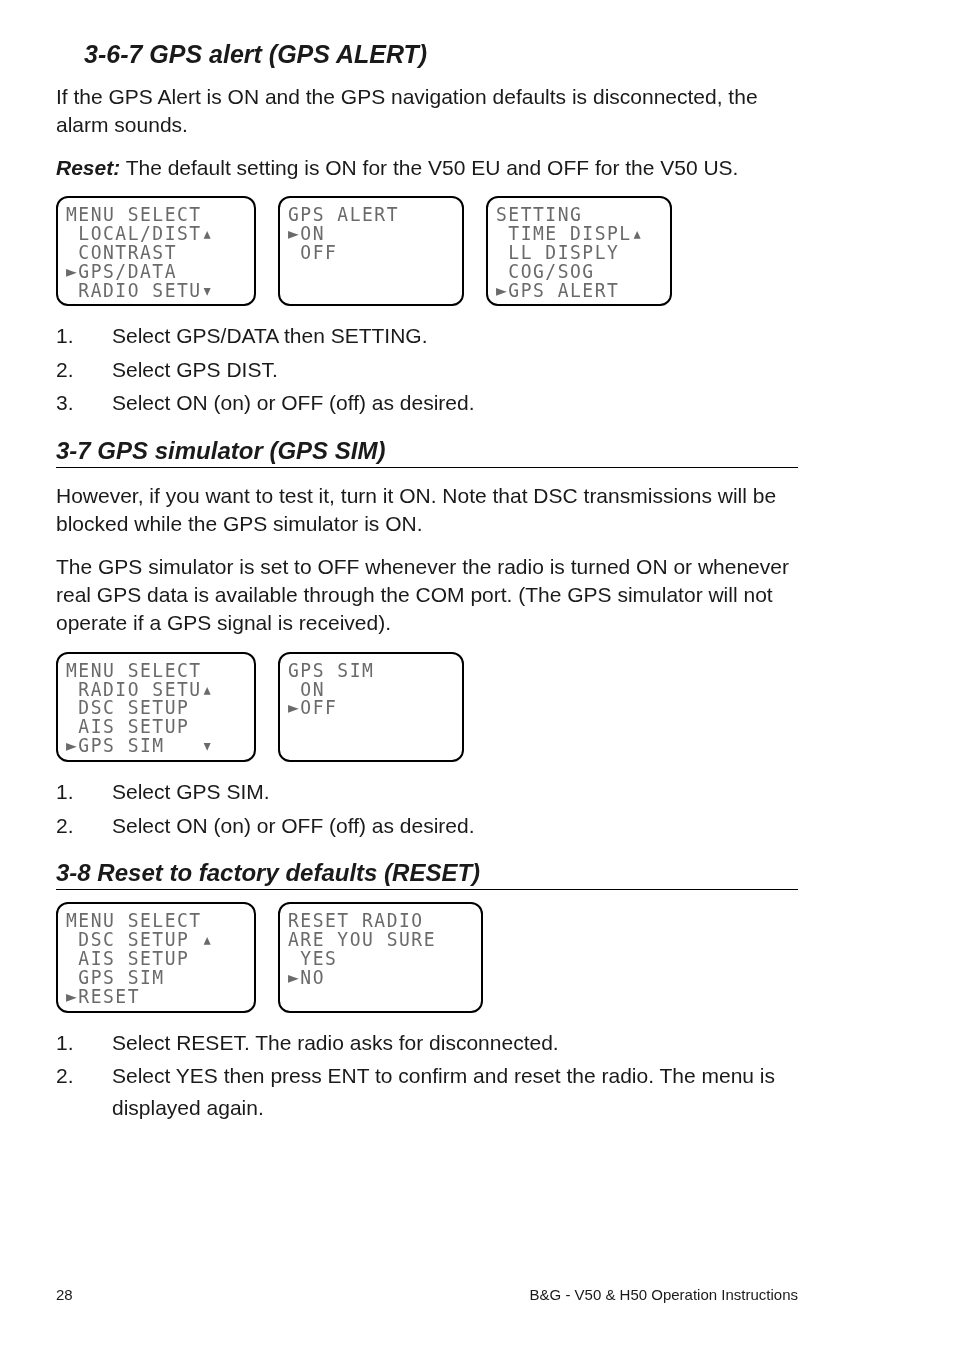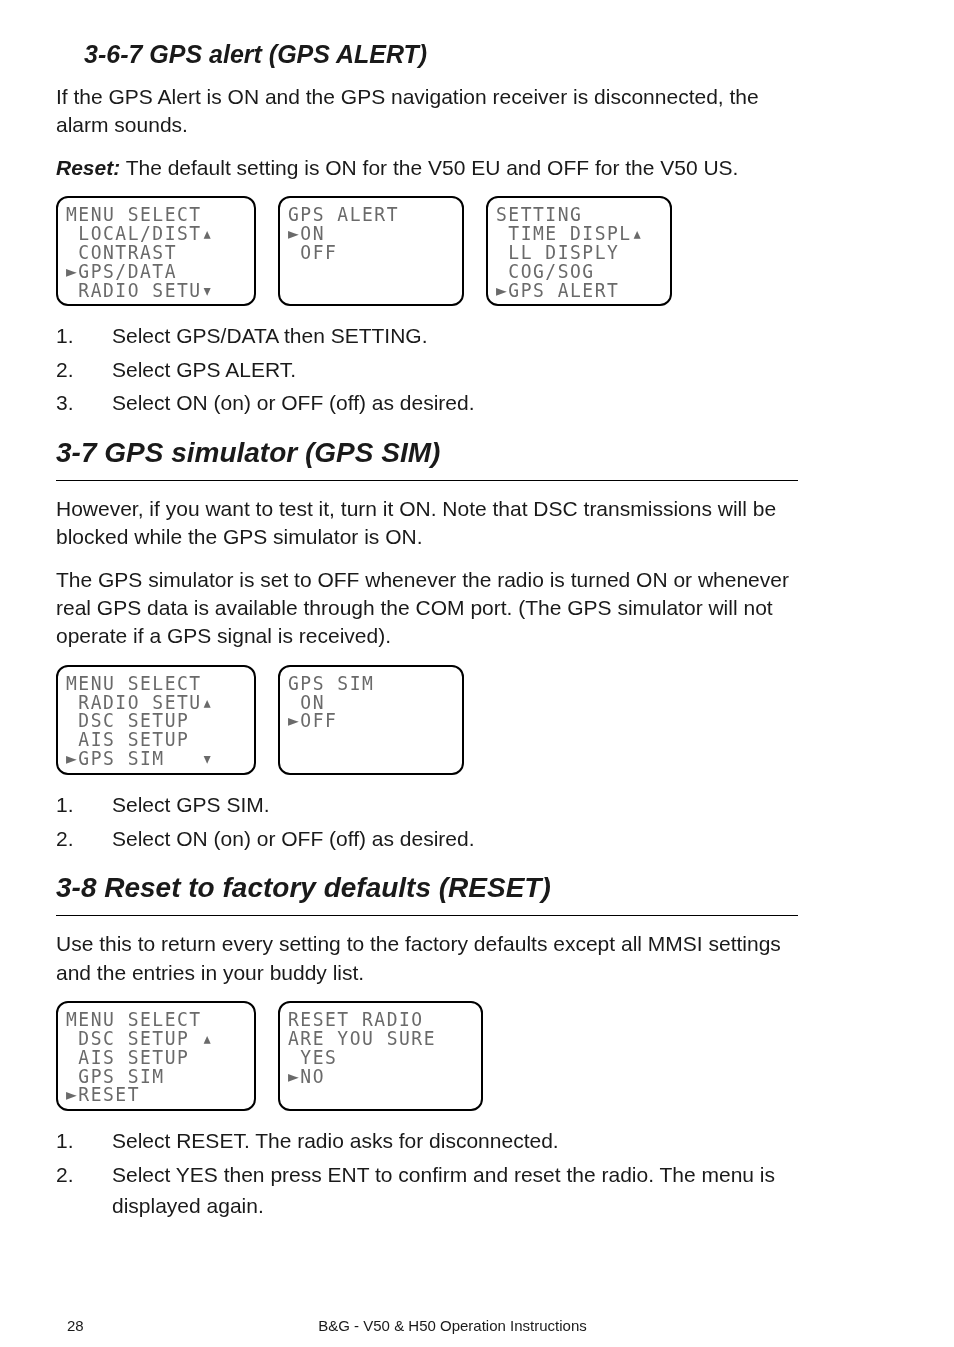--- a/index.html
+++ b/index.html
@@ -22,25 +22,25 @@
     font-weight: 700;
     font-style: italic;
     font-size: 25px;
     margin: 0 0 10px 0;
     padding-left: 28px;
   }
   h2.major {
     font-family: "Myriad Pro", "Segoe UI", sans-serif;
     font-weight: 700;
     font-style: italic;
-    font-size: 28px;
+    font-size: 24px;
     margin: 0 0 12px 0;
     padding-left: 0;
     border-bottom: 1px solid #000;
-    padding-bottom: 11px;
+    padding-bottom: 2px;
   }
   p.body {
     font-size: 21px;
     line-height: 1.35;
     margin: 14px 0 14px 0;
     font-weight: 400;
   }
   .note-label {
     font-weight: 700;
     font-style: italic;
@@ -91,44 +91,43 @@
     position: relative;
   }
   ol.steps li .num {
     position: absolute;
     left: 0;
     width: 30px;
     text-align: left;
   }
   .footer {
     position: absolute;
-    bottom: 13px;
+    bottom: 44px;
     left: 56px;
     right: 56px;
     display: flex;
     align-items: baseline;
     font-size: 15px;
-    margin-left: 11px;
   }
   .footer .pn {
     font-weight: 400;
     width: 40px;
   }
   .footer .ft {
     flex: 1;
-    text-align: center;
+    text-align: right;
   }
 </style>
 </head>
 <body>
 
 <div class="page">
 
   <h2 class="sub">3-6-7 GPS alert (GPS ALERT)</h2>
-  <p class="body">If the GPS Alert is ON and the GPS navigation receiver is disconnected, the alarm sounds.</p>
+  <p class="body">If the GPS Alert is ON and the GPS navigation defaults is disconnected, the alarm sounds.</p>
   <p class="body">
     <span class="note-label">Reset:</span><span> The default setting is ON for the V50 EU and OFF for the V50 US.</span>
   </p>
 
   <div class="lcd-row">
     <div class="lcd w1">
       <div class="lcd-line">MENU SELECT</div>
       <div class="lcd-line"> LOCAL/DIST▴</div>
       <div class="lcd-line"> CONTRAST</div>
       <div class="lcd-line">►GPS/DATA</div>
@@ -143,21 +142,21 @@
       <div class="lcd-line">SETTING</div>
       <div class="lcd-line"> TIME DISPL▴</div>
       <div class="lcd-line"> LL DISPLY</div>
       <div class="lcd-line"> COG/SOG</div>
       <div class="lcd-line">►GPS ALERT</div>
     </div>
   </div>
 
   <ol class="steps">
     <li><span class="num">1.</span><span>Select GPS/DATA then SETTING.</span></li>
-    <li><span class="num">2.</span><span>Select GPS ALERT.</span></li>
+    <li><span class="num">2.</span><span>Select GPS DIST.</span></li>
     <li><span class="num">3.</span><span>Select ON (on) or OFF (off) as desired.</span></li>
   </ol>
 
   <h2 class="major">3-7 GPS simulator (GPS SIM)</h2>
   <p class="body">However, if you want to test it, turn it ON. Note that DSC transmissions will be blocked while the GPS simulator is ON.</p>
   <p class="body">The GPS simulator is set to OFF whenever the radio is turned ON or whenever real GPS data is available through the COM port. (The GPS simulator will not operate if a GPS signal is received).</p>
 
   <div class="lcd-row">
     <div class="lcd w1">
       <div class="lcd-line">MENU SELECT</div>
@@ -172,21 +171,20 @@
       <div class="lcd-line">►OFF</div>
     </div>
   </div>
 
   <ol class="steps">
     <li><span class="num">1.</span><span>Select GPS SIM.</span></li>
     <li><span class="num">2.</span><span>Select ON (on) or OFF (off) as desired.</span></li>
   </ol>
 
   <h2 class="major">3-8 Reset to factory defaults (RESET)</h2>
-  <p class="body">Use this to return every setting to the factory defaults except all MMSI settings and the entries in your buddy list.</p>
 
   <div class="lcd-row">
     <div class="lcd w1">
       <div class="lcd-line">MENU SELECT</div>
       <div class="lcd-line"> DSC SETUP ▴</div>
       <div class="lcd-line"> AIS SETUP</div>
       <div class="lcd-line"> GPS SIM</div>
       <div class="lcd-line">►RESET</div>
     </div>
     <div class="lcd w5">

